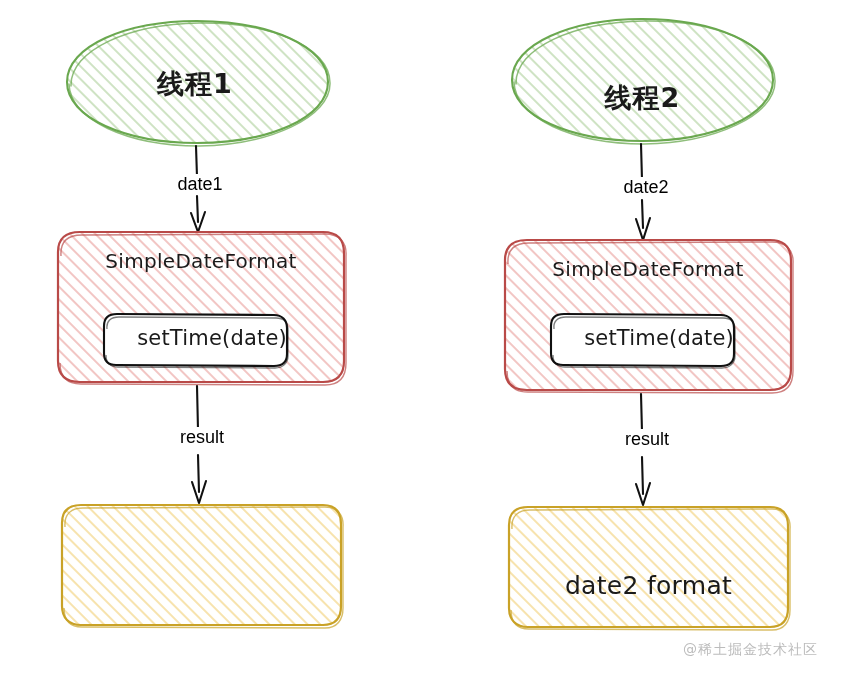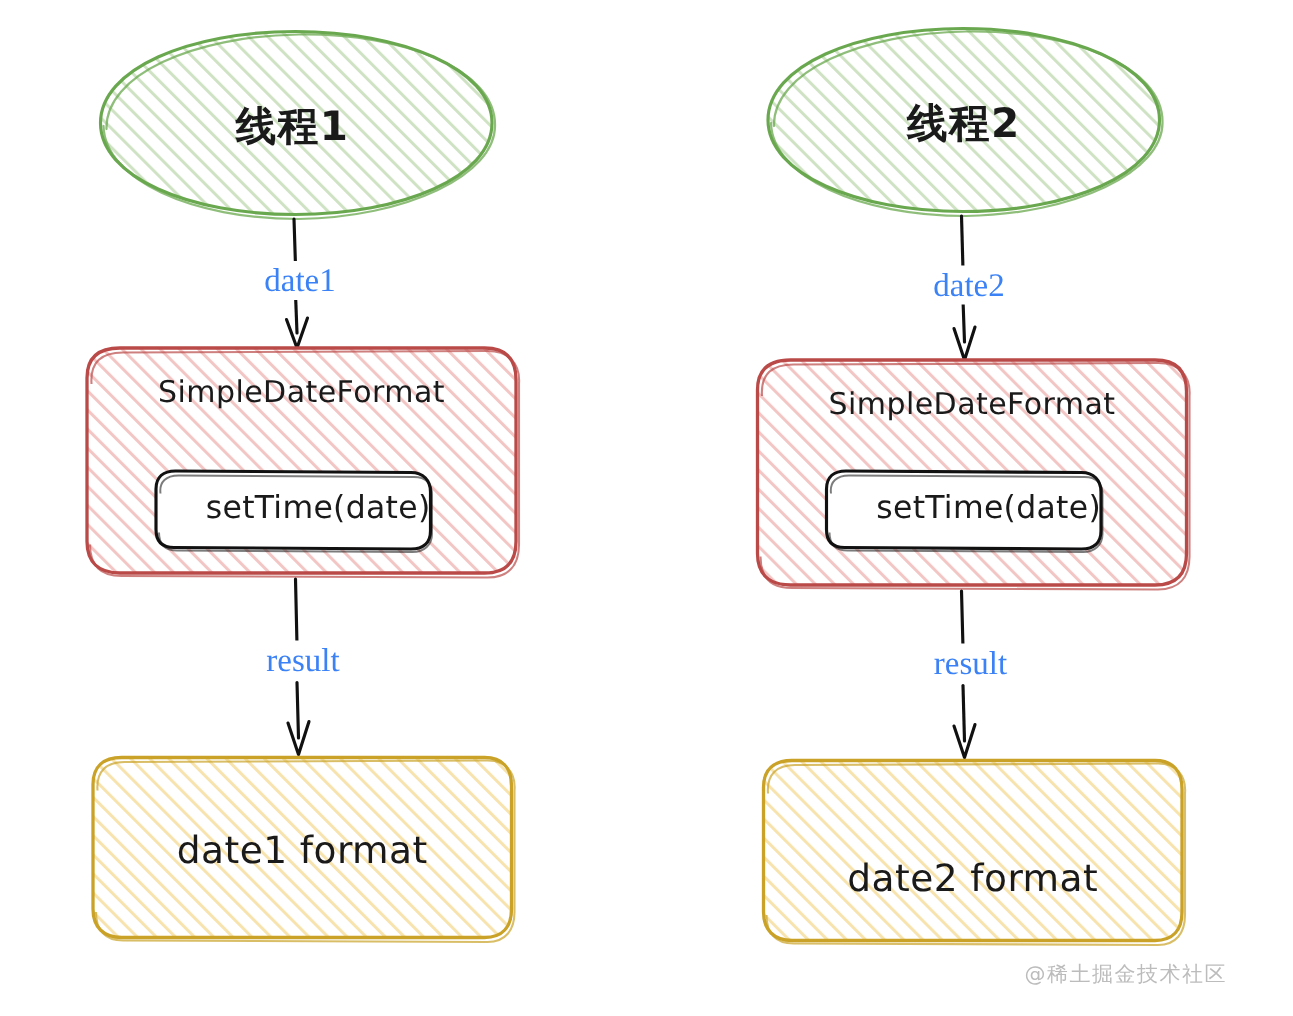--- a/index.html
+++ b/index.html
@@ -44,27 +44,27 @@
     font-size: 21px;
     letter-spacing: 0.2px;
     text-align: right;
   }
   .result-label {
     font-size: 25px;
     letter-spacing: 0.3px;
   }
   .edge-label {
     position: absolute;
-    font-size: 22px;
-    color: #3b82f6;
+    font-size: 18px;
+    color: #000000;
     background: #ffffff;
     padding: 0 3px;
     white-space: nowrap;
     text-align: center;
-    font-family: Liberation Serif, serif;
+    font-family: Liberation Sans, sans-serif;
   }
   .watermark {
     position: absolute;
     font-size: 14px;
     color: #bcbcbc;
     white-space: nowrap;
     letter-spacing: 1px;
     font-family: "DejaVu Sans", sans-serif;
   }
 </style>
@@ -170,23 +170,22 @@
   <div class="node-label thread-label" style="left:67px; top:66px; width:256px;">线程1</div>
 
   <div class="edge-label" style="left:156px; top:174px; width:82px;">date1</div>
 
   <div class="node-label class-label" style="left:58px; top:249px; width:286px;">SimpleDateFormat</div>
 
   <div class="node-label method-label" style="left:104px; top:326px; width:183px;">setTime(date)</div>
 
   <div class="edge-label" style="left:158px; top:427px; width:82px;">result</div>
 
-  <div class="node-label result-label" style="left:62px; top:552px; width:279px;">date1 format</div>
 
-  <div class="node-label thread-label" style="left:512px; top:64px; width:261px;">线程2</div>
+  <div class="node-label thread-label" style="left:512px; top:80px; width:261px;">线程2</div>
 
   <div class="edge-label" style="left:602px; top:177px; width:82px;">date2</div>
 
   <div class="node-label class-label" style="left:505px; top:257px; width:286px;">SimpleDateFormat</div>
 
   <div class="node-label method-label" style="left:551px; top:326px; width:183px;">setTime(date)</div>
 
   <div class="edge-label" style="left:603px; top:429px; width:82px;">result</div>
 
   <div class="node-label result-label" style="left:509px; top:554px; width:279px;margin-top:17px;">date2 format</div>

